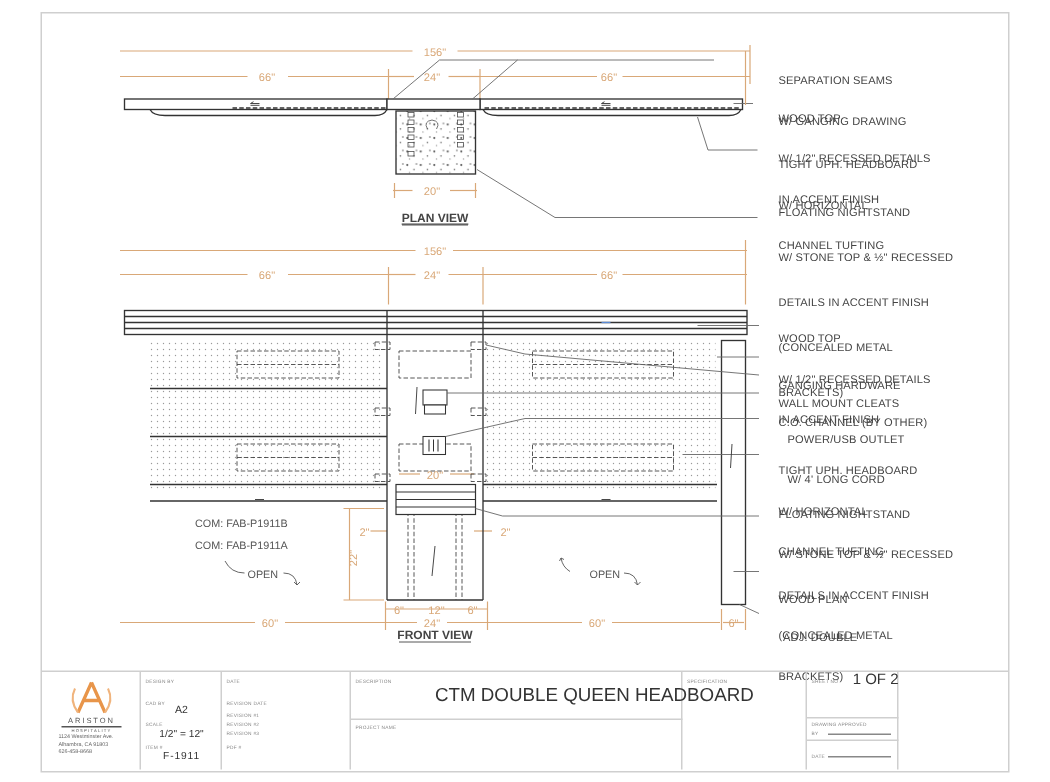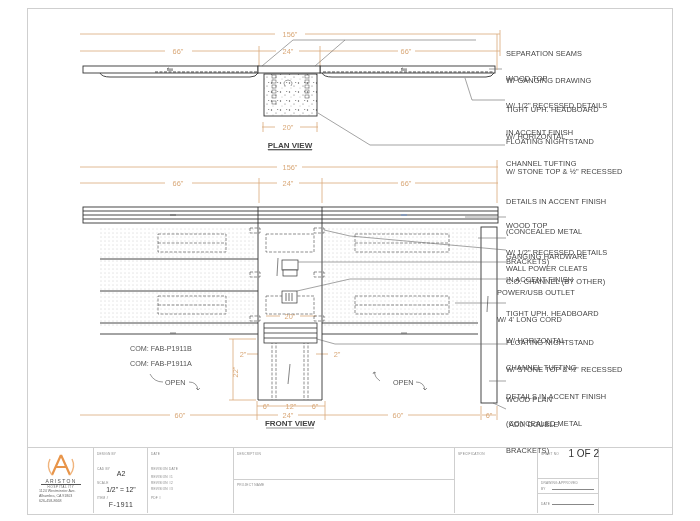--- a/index.html
+++ b/index.html
@@ -1,19 +1,19 @@
 <!DOCTYPE html>
 <html><head>
 <meta charset="utf-8">
 <style>
   html, body { margin:0; padding:0; background:#ffffff; }
   body { width:700px; height:521px; position:relative; overflow:hidden; font-family:"Liberation Sans", sans-serif; }
   #sheet { position:absolute; left:27px; top:8px; width:644px; height:505px; border:1px solid #cfcfcf; background:#fff; }
   svg text { font-family:"Liberation Sans", sans-serif; }
-  .note { position:absolute; font-size:7.4px; line-height:9px; color:#444; letter-spacing:0.1px; white-space:pre; }
+  .note { position:absolute; font-size:7.4px; line-height:9px; color:#444; letter-spacing:0.1px; white-space:pre;margin-left:13px; }
   .title-block { position:absolute; left:28px; top:447px; width:644px; height:66px; border-top:1px solid #cfcfcf; }
   .tb-cell { position:absolute; border-right:1px solid #cfcfcf; box-sizing:border-box; }
   .tb-label { font-size:3.2px; color:#888; position:absolute; letter-spacing:0.2px; }
   .tb-val { position:absolute; color:#333; }
 </style>
 </head>
 <body>
 
 <div id="sheet"></div>
 
@@ -289,26 +289,26 @@
 
 <div class="note" style="left:506px;top:203px">
   <div>WOOD TOP</div>
   <div>W/ 1/2" RECESSED DETAILS</div>
   <div>IN ACCENT FINISH</div>
 </div>
 <div class="note" style="left:506px;top:234px">
   <div>GANGING HARDWARE</div>
 </div>
 <div class="note" style="left:506px;top:246px">
-  <div>WALL POWER CLEATS</div>
+  <div>WALL MOUNT CLEATS</div>
 </div>
 <div class="note" style="left:506px;top:259px">
   <div>C.O. CHANNEL (BY OTHER)</div>
 </div>
-<div class="note" style="left:497px;top:270px">
+<div class="note" style="left:512px;top:270px">
   <div>POWER/USB OUTLET</div>
   <div>W/ 4' LONG CORD</div>
 </div>
 <div class="note" style="left:506px;top:291px">
   <div>TIGHT UPH. HEADBOARD</div>
   <div>W/ HORIZONTAL</div>
   <div>CHANNEL TUFTING</div>
 </div>
 <div class="note" style="left:506px;top:320px">
   <div>FLOATING NIGHTSTAND</div>
@@ -354,20 +354,21 @@
     <div class="tb-label" style="left:3px;top:4px">DATE</div>
     <div class="tb-label" style="left:3px;top:19px">REVISION DATE</div>
     <div class="tb-label" style="left:3px;top:27px">REVISION #1</div>
     <div class="tb-label" style="left:3px;top:33px">REVISION #2</div>
     <div class="tb-label" style="left:3px;top:39px">REVISION #3</div>
     <div class="tb-label" style="left:3px;top:48px">PDF #</div>
   </div>
 
   <div class="tb-cell" style="left:206px;top:0;width:221px;height:65px">
     <div class="tb-label" style="left:3px;top:4px">DESCRIPTION</div>
+    <div class="tb-val" style="left:56px;top:8px;font-size:12.5px;white-space:nowrap">CTM DOUBLE QUEEN HEADBOARD</div>
     <div style="position:absolute;left:0;top:31px;width:221px;border-top:1px solid #cfcfcf"></div>
     <div class="tb-label" style="left:3px;top:35px">PROJECT NAME</div>
   </div>
 
   <div class="tb-cell" style="left:427px;top:0;width:83px;height:65px">
     <div class="tb-label" style="left:3px;top:4px">SPECIFICATION</div>
   </div>
 
   <div class="tb-cell" style="left:510px;top:0;width:61px;height:65px;border-right:1px solid #cfcfcf">
     <div class="tb-label" style="left:3px;top:4px">SHEET NO</div>

